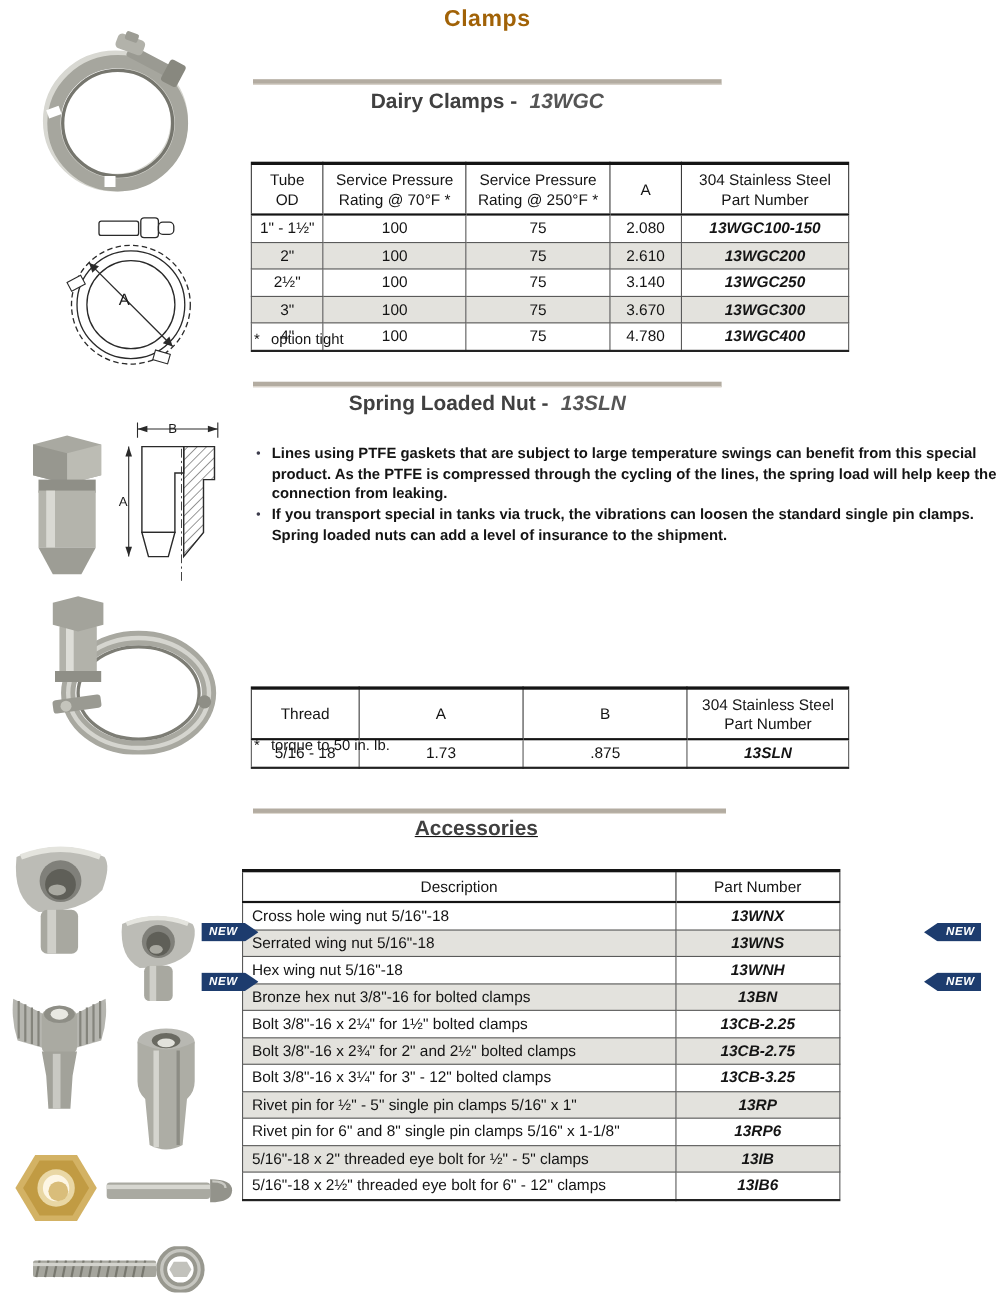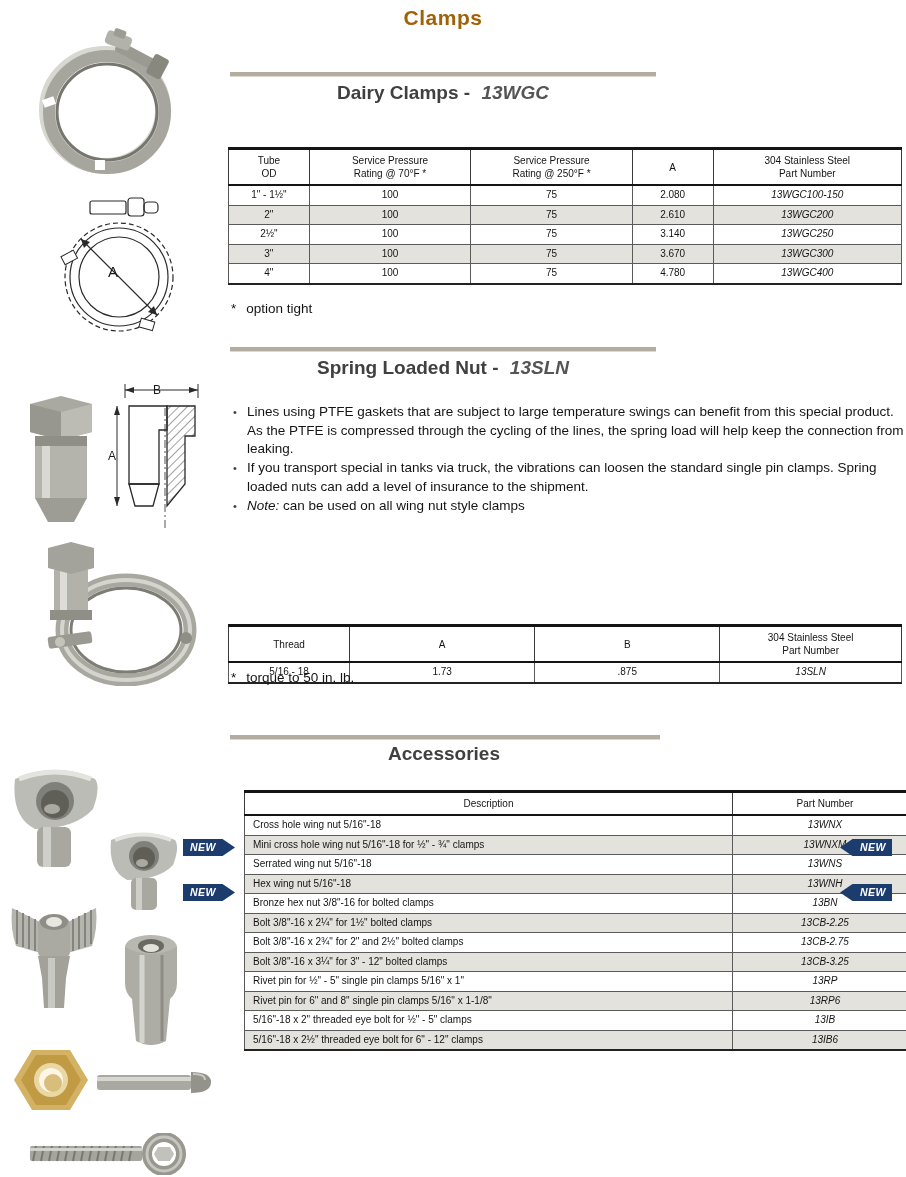--- a/index.html
+++ b/index.html
@@ -8,32 +8,32 @@
     font-family:"Liberation Sans",sans-serif;color:#111;overflow:hidden;
   }
   .abs{position:absolute;}
   
   .page-title{left:230px;top:6px;width:426px;text-align:center;font-size:21px;font-weight:bold;color:#a16207;letter-spacing:.5px;}
   .divider{height:4px;background:#b3aca1;border-bottom:1px solid #ddd8cf;}
   .sec-head{width:426px;text-align:center;font-size:19px;font-weight:bold;}
   .sec-head .navy{color:#404040;}
   .sec-head .code{color:#555;font-style:italic;margin-left:6px;}
   
-  table{border-collapse:collapse;table-layout:fixed;width:674px;font-size:10px;color:#141414;background:#fff;}
+  table{border-collapse:collapse;table-layout:fixed;width:544px;font-size:14px;color:#141414;background:#fff;}
   table{border:1px solid #3a3a3a;border-top:3px solid #141414;border-bottom:2px solid #222;}
   th{font-weight:normal;border:1px solid #3a3a3a;border-bottom:2px solid #141414;padding:4px 3px;line-height:1.3;text-align:center;white-space:pre-line;background:#fff;}
   td{border:1px solid #5a5a5a;padding:3px 4px;line-height:1.25;text-align:center;}
   tbody tr:nth-child(even) td{background:#e3e2dd;}
-  td.pn{font-weight:normal;font-style:italic;}
+  td.pn{font-weight:bold;font-style:italic;}
   th .it{}
   table.acc td.desc{text-align:left;padding-left:8px;}
   
   .footnote{font-size:13.5px;color:#141414;}
   .footnote .star{margin-right:10px;}
-  .bullets{width:677px;font-size:13.5px;line-height:18.5px;color:#141414;}
+  .bullets{width:677px;font-size:13.5px;line-height:18.5px;color:#141414;font-weight:bold;}
   .bullet{position:relative;padding-left:17px;margin:0 0 0.5px 0;}
   .bullet::before{content:"•";position:absolute;left:3px;top:0;font-size:11px;color:#3c3c4c;}
   .bullet .noteword{font-style:italic;}
   
   .new-badge{position:absolute;width:52px;height:17px;background:#1d3c6e;color:#fff;
     font-size:10.5px;font-weight:bold;font-style:italic;letter-spacing:.5px;line-height:17px;}
   .new-badge.ar{clip-path:polygon(0 0,76% 0,100% 50%,76% 100%,0 100%);padding-left:0;text-align:left;}
   .new-badge.ar span{margin-left:7px;}
   .new-badge.al{clip-path:polygon(100% 0,24% 0,0 50%,24% 100%,100% 100%);text-align:right;}
   .new-badge.al span{margin-right:6px;}
@@ -112,21 +112,20 @@
 
 <div class="abs divider" style="left:230px;top:347px;width:426px;"></div>
 <div class="abs sec-head" style="left:230px;top:357px;">
   <span class="navy">Spring Loaded Nut -</span>
   <span class="code">13SLN</span>
 </div>
 
 <div class="abs bullets" style="left:230px;top:403px;">
   <div class="bullet"><span>Lines using PTFE gaskets that are subject to large temperature swings can benefit from this special product.  As the PTFE is compressed through the cycling of the lines, the spring load will help keep the connection from leaking.</span></div>
   <div class="bullet"><span>If you transport special in tanks via truck, the vibrations can loosen the standard single pin clamps.  Spring loaded nuts can add a level of insurance to the shipment.</span></div>
-  <div class="bullet"><span class="noteword">Note:</span><span> can be used on all wing nut style clamps</span></div>
 </div>
 
 <table class="abs" style="left:228px;top:624px;border-radius:27px;">
   <colgroup>
       <col style="width:18%">
       <col style="width:27.5%">
       <col style="width:27.5%">
       <col style="width:27%">
     </colgroup>
   <thead>
@@ -145,43 +144,39 @@
         <td class="pn">13SLN</td>
       </tr>
     </tbody>
 </table>
 
 <div class="abs footnote" style="left:231px;top:670px;">
   <span class="star">*</span><span>torque to 50 in. lb.</span>
 </div>
 
 <div class="abs divider" style="left:230px;top:735px;width:430px;"></div>
-<div class="abs sec-head" style="left:231px;top:743px;width:426px;">
+<div class="abs sec-head" style="left:220px;top:743px;width:426px;text-decoration:underline;">
   <span class="navy">Accessories</span>
 </div>
 
-<table class="abs acc" style="left:244px;top:790px;">
+<table class="abs acc" style="left:220px;top:790px;">
   <colgroup>
       <col style="width:72.5%">
       <col style="width:27.5%">
     </colgroup>
   <thead>
       <tr>
         <th>Description</th>
         <th>Part Number</th>
       </tr>
     </thead>
   <tbody>
       <tr>
         <td class="desc">Cross hole wing nut 5/16"-18</td>
         <td class="pn">13WNX</td>
-      </tr>
-      <tr>
-        <td class="desc">Mini cross hole wing nut 5/16"-18 for ½" - ¾" clamps</td>
-        <td class="pn">13WNXM</td>
       </tr>
       <tr>
         <td class="desc">Serrated wing nut 5/16"-18</td>
         <td class="pn">13WNS</td>
       </tr>
       <tr>
         <td class="desc">Hex wing nut 5/16"-18</td>
         <td class="pn">13WNH</td>
       </tr>
       <tr>

